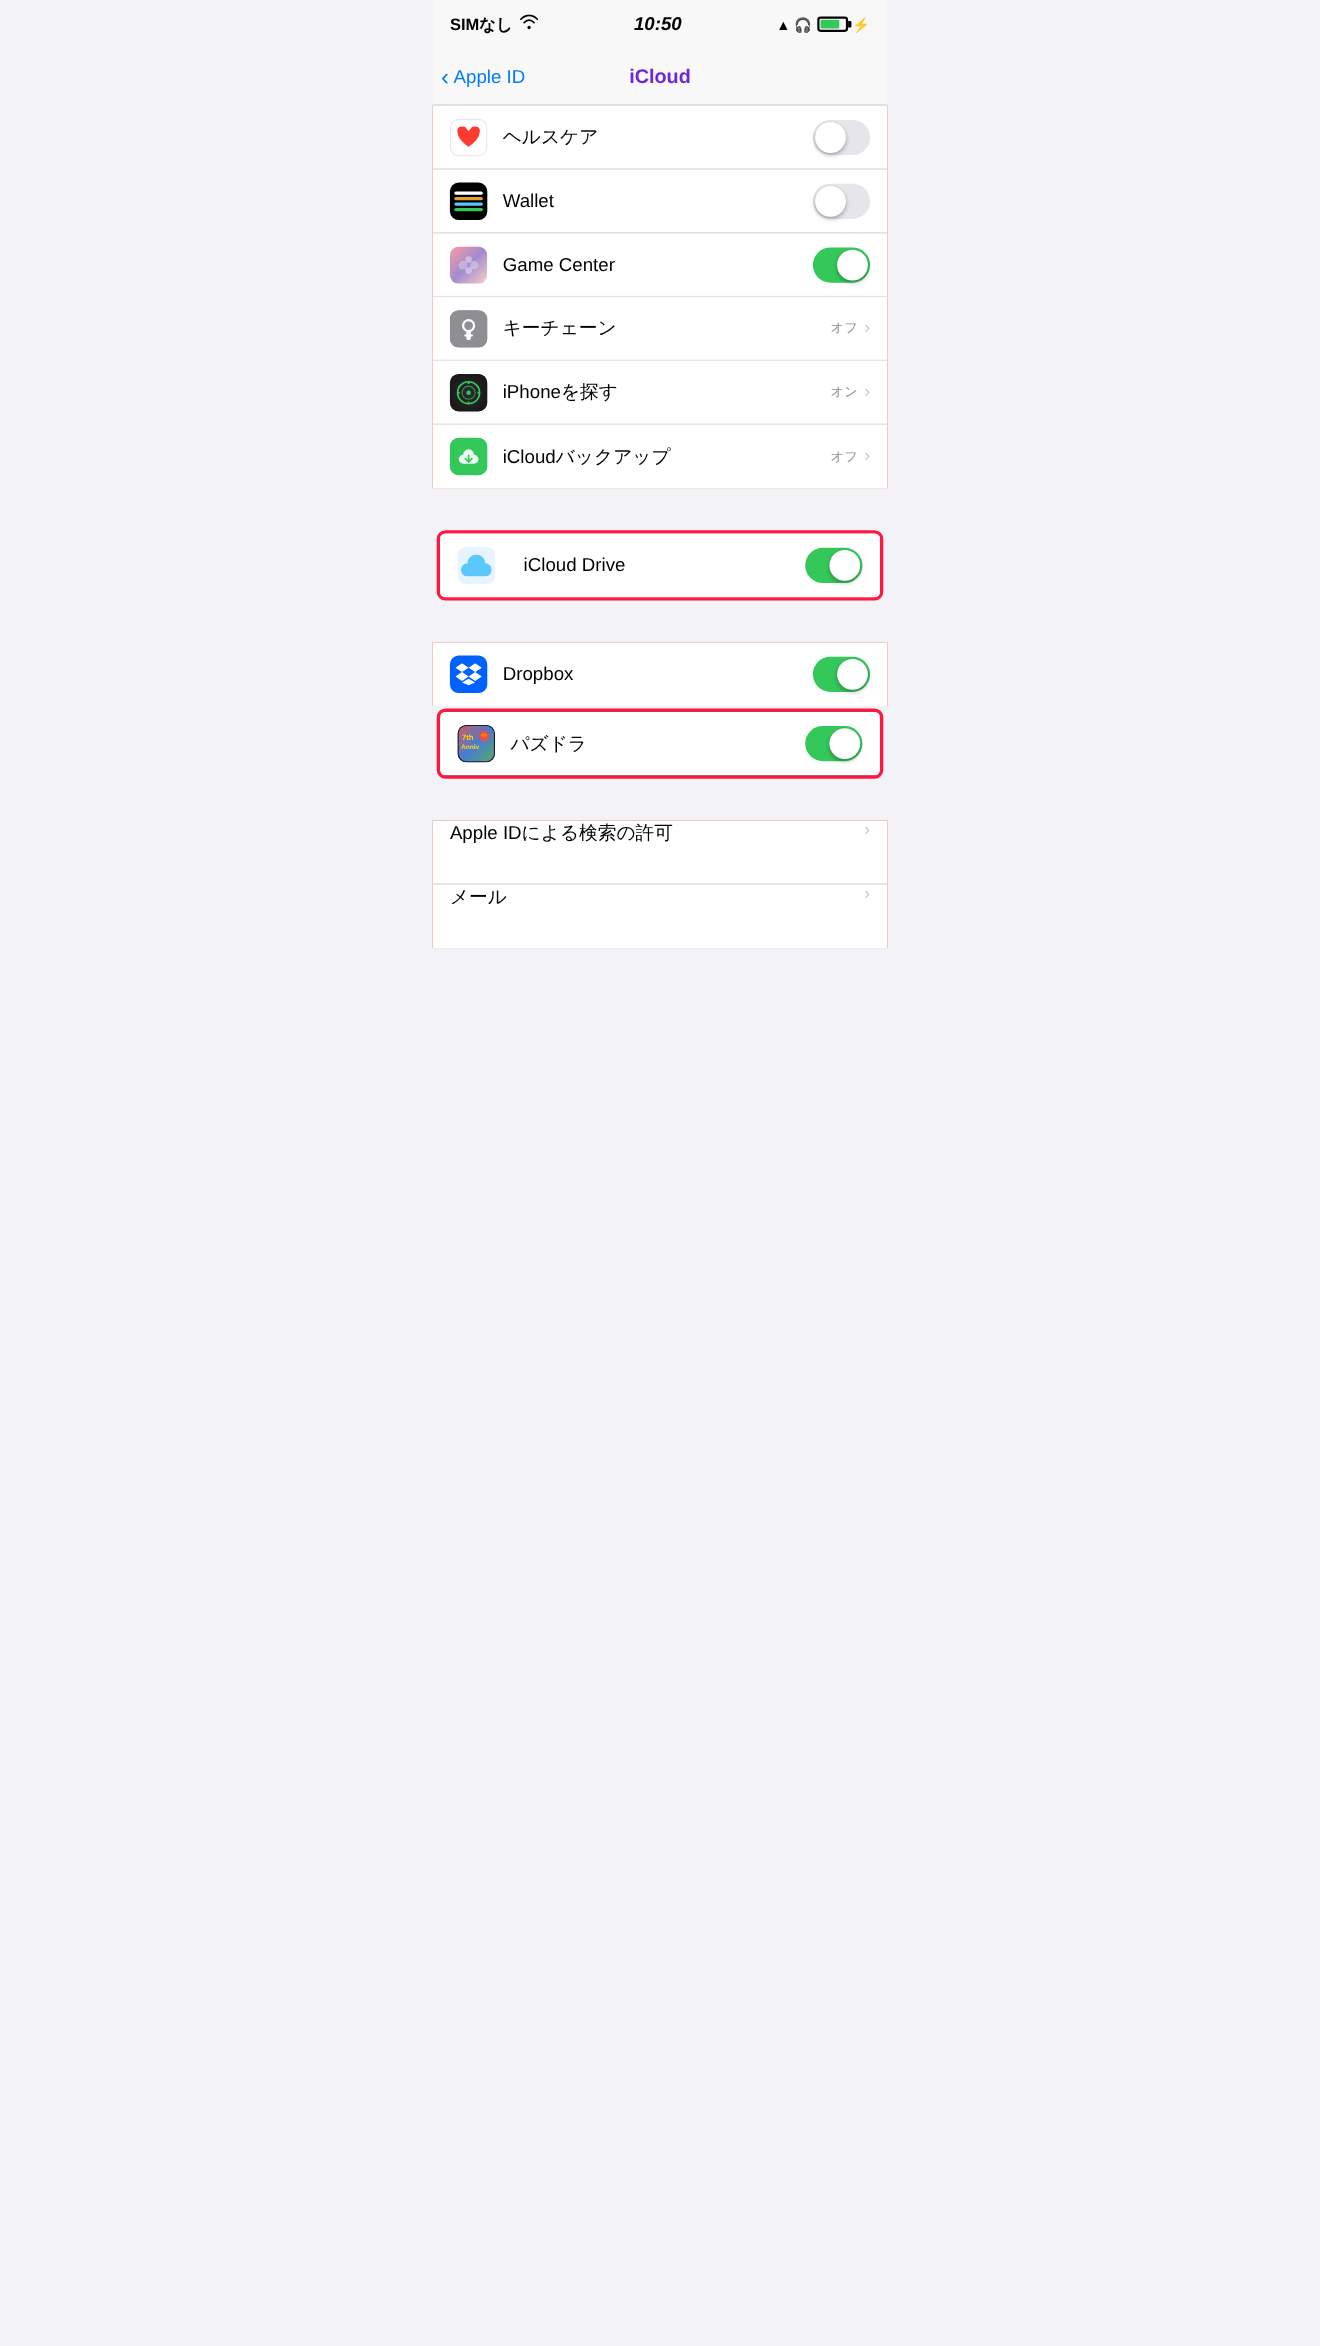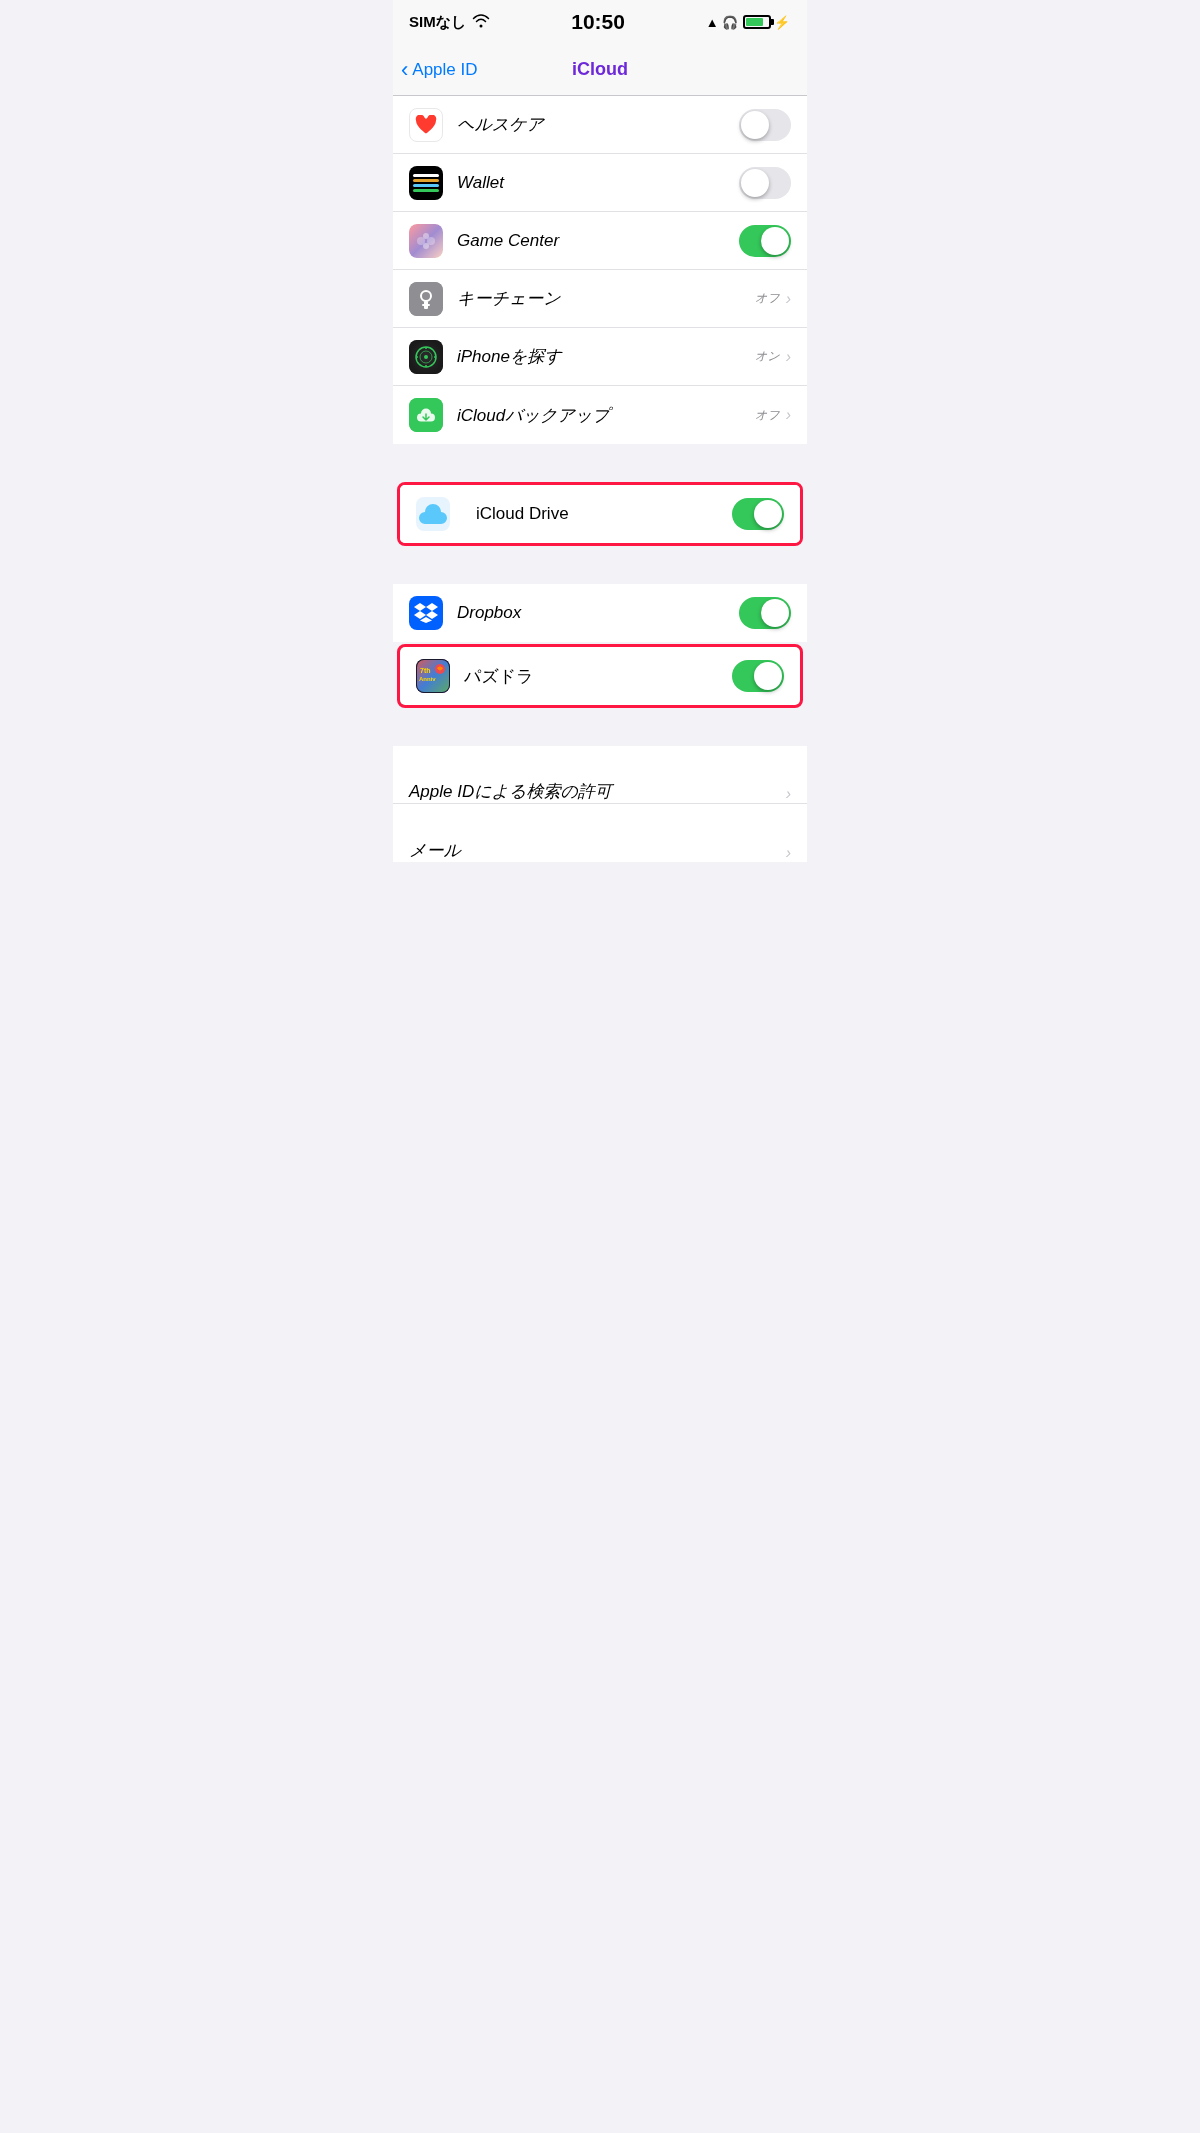--- a/index.html
+++ b/index.html
@@ -18,21 +18,21 @@
       background: #f8f8f8;
       height: 44px;
       display: flex;
       align-items: center;
       justify-content: space-between;
       padding: 0 16px;
       font-size: 15px;
       font-weight: 600;
     }
     .status-left { display: flex; align-items: center; gap: 6px; }
-    .status-center { font-weight: 600; font-size: 21px; }
+    .status-center { font-weight: 600; font-size: 17px; font-style: italic; }
     .status-right { display: flex; align-items: center; gap: 4px; font-size: 13px; }
 
     
     .nav-bar {
       background: #f8f8f8;
       height: 52px;
       display: flex;
       align-items: center;
       justify-content: center;
       border-bottom: 1px solid #c8c8cc;
@@ -57,21 +57,20 @@
     .nav-title {
       font-size: 18px;
       font-weight: 600;
       color: #6d28d9;
     }
 
     
     .settings-group {
       background: #c2410c;
       margin: 0;
-      font-style: italic;
     }
 
     .settings-item {
       display: flex;
       align-items: center;
       padding: 0 16px;
       min-height: 58px;
       border-bottom: 1px solid #e0e0e5;
       background: #fff;
       position: relative;
@@ -159,21 +158,21 @@
 
     
     .section-gap {
       height: 36px;
       background: #f2f2f7;
     }
 
     
     .menu-item {
       display: flex;
-      align-items: flex-end;
+      align-items: flex-start;
       padding: 0 16px;
       min-height: 58px;
       background: #fff;
       border-bottom: 1px solid #e0e0e5;
       cursor: pointer;
     }
     .menu-item:last-child {
       border-bottom: none;
     }
     .menu-item-label {

